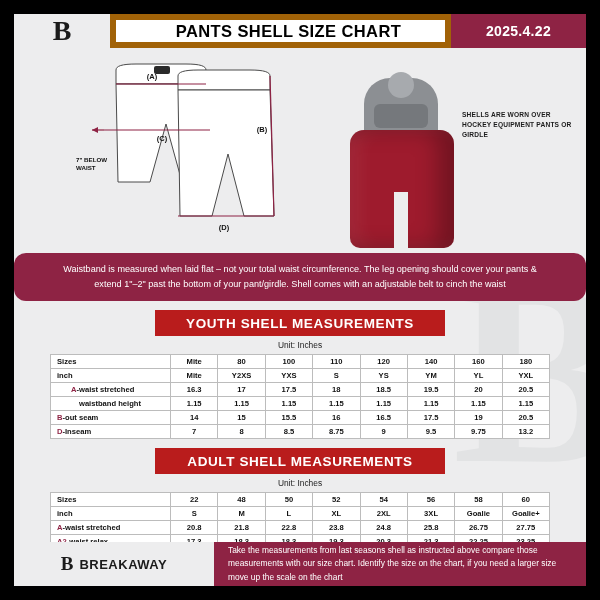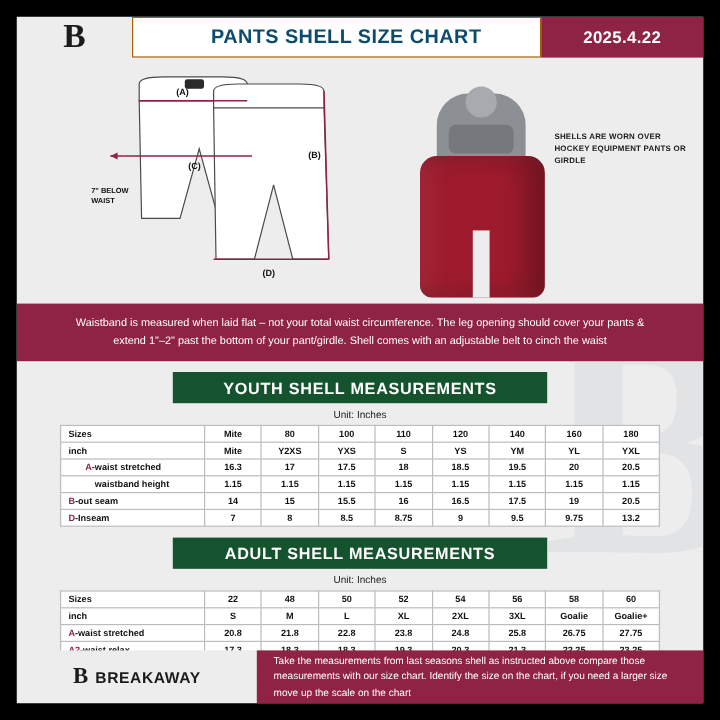--- a/index.html
+++ b/index.html
@@ -50,26 +50,26 @@
   .hdr-logo .bmark{
     font-family:"Liberation Serif", serif;
     font-weight:bold;
     font-size:28px;
     color:#1b1b1b;
     line-height:1;
   }
   .hdr-title{
     flex:1;
     background:#fff;
-    border:1px solid #a16207;
+    border:6px solid #a16207;
     display:flex;align-items:center;justify-content:center;
     font-size:16.5px;
     font-weight:bold;
     letter-spacing:.4px;
-    color:#0c4a6e;
+    color:#000000;
     padding-left:16px;
   }
   .hdr-date{
     width:135px;
     background:#8e2344;
     color:#fff;
     display:flex;align-items:center;justify-content:center;
     font-size:14px;
     font-weight:bold;
     letter-spacing:.3px;
@@ -121,28 +121,29 @@
 
   
   .notice{
     position:relative;z-index:3;
     background:#8e2344;color:#fff;
     text-align:center;
     font-size:9.1px;
     line-height:1.6;
     padding:9px 44px 10px;
     box-sizing:border-box;
+    border-radius:12px;
   }
 
   
   .sect{
     position:relative;z-index:3;
     margin:9px auto 4px;
-    width:312px;height:26px;
-    background:#14532d;
+    width:290px;height:26px;
+    background:#b91c1c;
     color:#fff;
     display:flex;align-items:center;justify-content:center;
     font-size:13.5px;font-weight:bold;letter-spacing:.6px;
   }
   .unit{
     position:relative;z-index:3;
     text-align:center;font-size:8.4px;color:#222;margin:3px 0 4px;
   }
 
   table{

